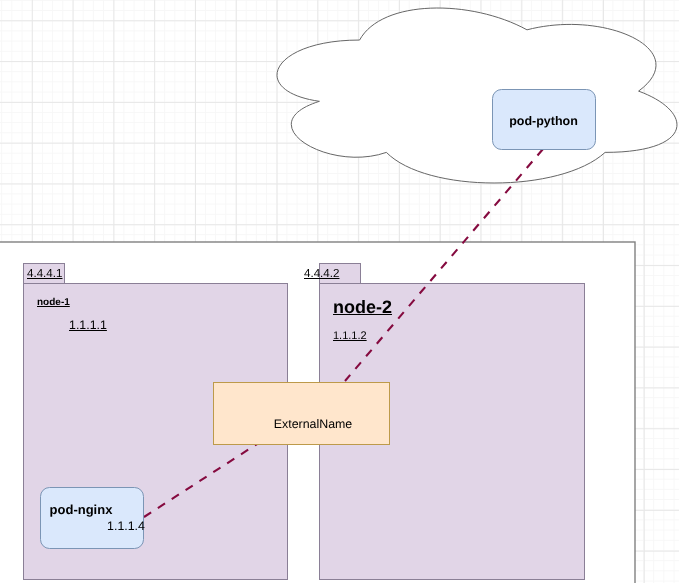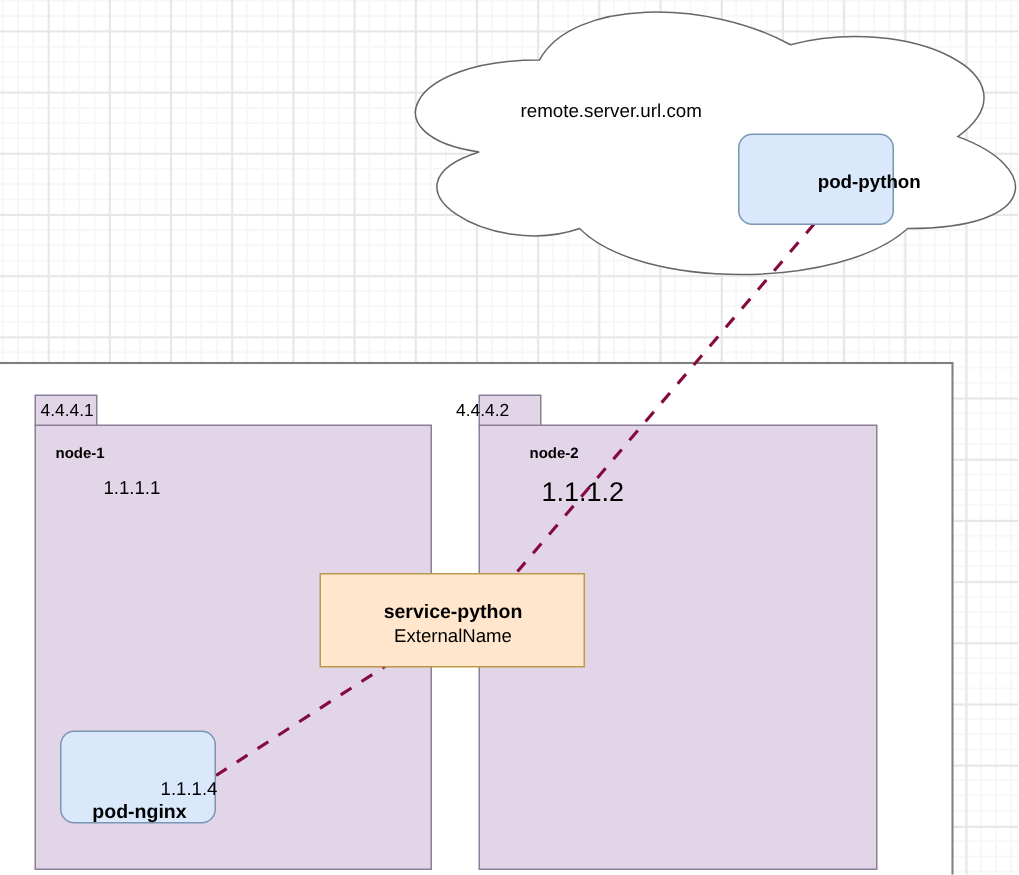--- a/index.html
+++ b/index.html
@@ -18,21 +18,21 @@
       linear-gradient(to bottom, #f7f7f7 1px, transparent 1px);
     background-size:40.8px 40.8px,40.8px 40.8px,10.2px 10.2px,10.2px 10.2px;
     background-position:-9px -20.5px,-9px -20.5px,-9px -20.5px,-9px -20.5px;
   }
 
   svg.layer{position:absolute;left:0;top:0;width:679px;height:583px;overflow:visible;}
 
   .txt{position:absolute;text-align:center;color:#000000;white-space:nowrap;
        line-height:1.15;}
   .bold{font-weight:bold;}
-  .left{text-align:left;}
+  .left{text-align:left;text-decoration:underline;}
 </style>
 </head>
 <body>
 
 <div id="canvas">
 
   <div class="grid"></div>
 
   <svg class="layer">
 
@@ -49,30 +49,28 @@
     <path d="M 543 149 L 345 381" fill="none" stroke="#850a3f" stroke-width="2.1" stroke-dasharray="8.5 8"></path>
     <path d="M 144 517 L 257 444" fill="none" stroke="#850a3f" stroke-width="2.1" stroke-dasharray="8.5 8"></path>
 
     <rect x="492.5" y="89.5" width="103" height="60" rx="9" ry="9" fill="#dae8fc" stroke="#7b95b5" stroke-width="1"></rect>
 
     <rect x="213.5" y="382.5" width="176" height="62" fill="#ffe6cc" stroke="#bd9a4a" stroke-width="1"></rect>
 
     <rect x="40.5" y="487.5" width="103" height="61" rx="9" ry="9" fill="#dae8fc" stroke="#7b95b5" stroke-width="1"></rect>
   </svg>
 
-  <div class="txt" style="left:347px;top:67px;font-size:12.5px;">remote.server.url.com</div>
 
-  <div class="txt bold" style="left:492px;top:114px;width:103px;font-size:12.5px;padding-left:36px;">pod-python</div>
+  <div class="txt bold" style="left:492px;top:114px;width:103px;font-size:12.5px;">pod-python</div>
 
-  <div class="txt bold" style="left:214px;top:401px;width:176px;font-size:13px;">service-python</div>
-  <div class="txt" style="left:214px;top:417px;width:176px;font-size:12.4px;">ExternalName</div>
+  <div class="txt" style="left:214px;top:417px;width:176px;font-size:12.4px;padding-left:11px;">ExternalName</div>
 
   <div class="txt left" style="left:27px;top:267px;font-size:11.6px;">4.4.4.1</div>
   <div class="txt bold left" style="left:37px;top:297px;font-size:10px;">node-1</div>
   <div class="txt left" style="left:37px;top:318px;font-size:12.4px;margin-left:32px;">1.1.1.1</div>
 
   <div class="txt left" style="left:304px;top:267px;font-size:11.6px;">4.4.4.2</div>
-  <div class="txt bold left" style="left:333px;top:297px;font-size:10px;margin-left:20px;">node-2</div>
-  <div class="txt left" style="left:333px;top:318px;font-size:18px;margin-left:28px;">1.1.1.2</div>
+  <div class="txt bold left" style="left:333px;top:297px;font-size:18px;">node-2</div>
+  <div class="txt left" style="left:333px;top:330px;font-size:11px;">1.1.1.2</div>
 
-  <div class="txt bold" style="left:41px;top:503px;width:104px;font-size:13px;margin-top:31px;">pod-nginx</div>
+  <div class="txt bold" style="left:29px;top:503px;width:104px;font-size:13px;">pod-nginx</div>
   <div class="txt" style="left:41px;top:519px;width:104px;font-size:12.4px;margin-left:33px;">1.1.1.4</div>
 </div>
 
 </body></html>

